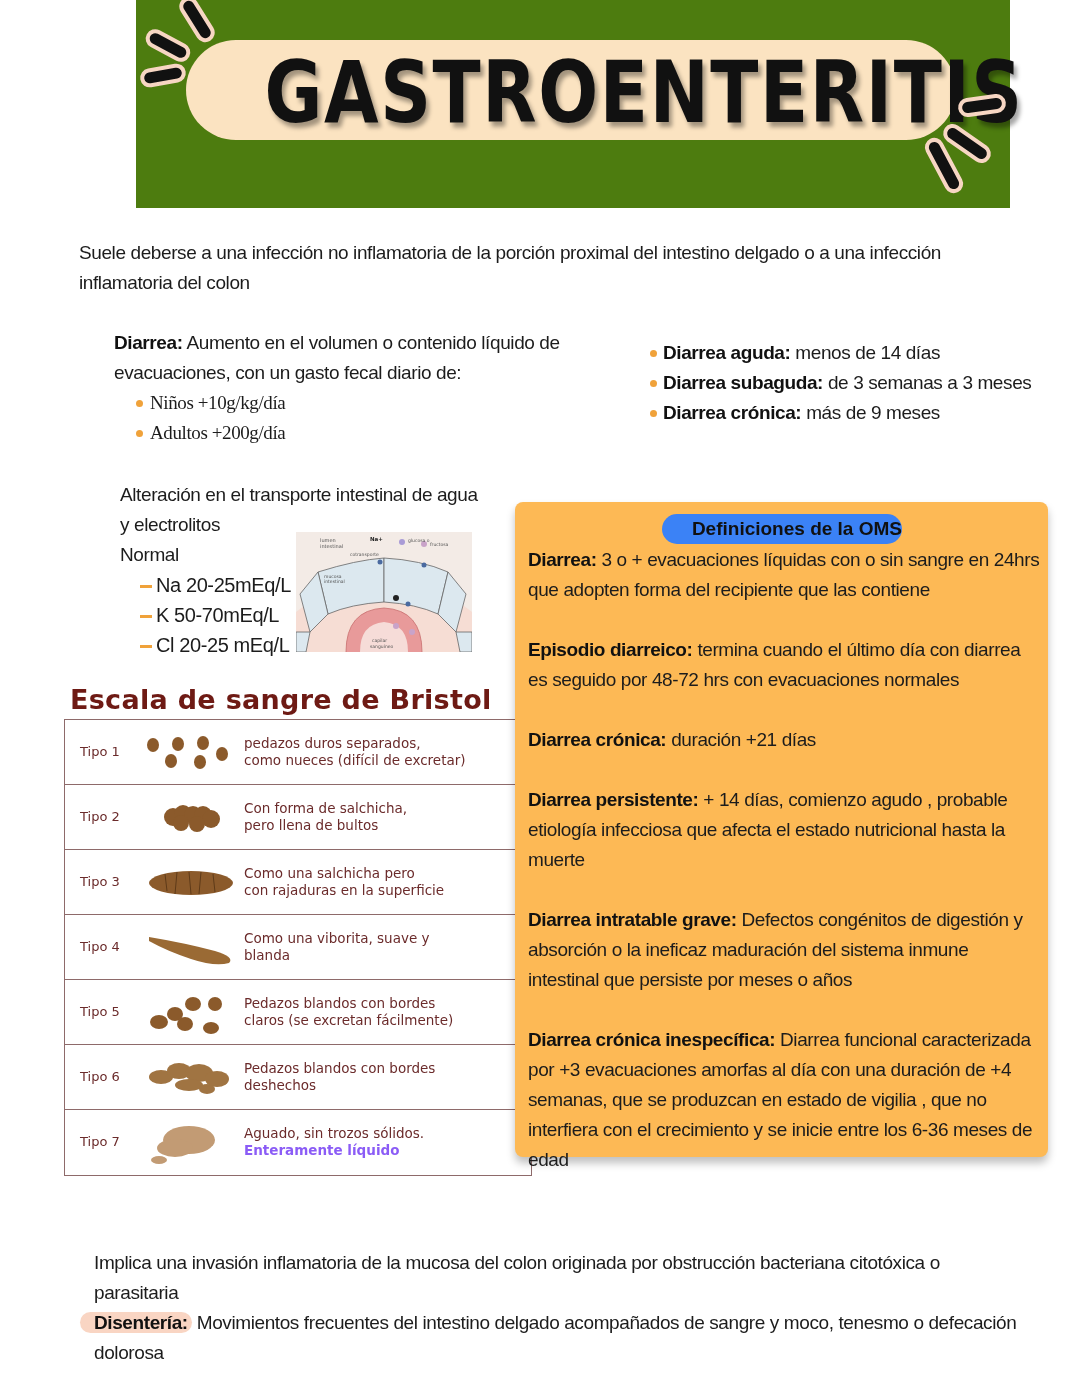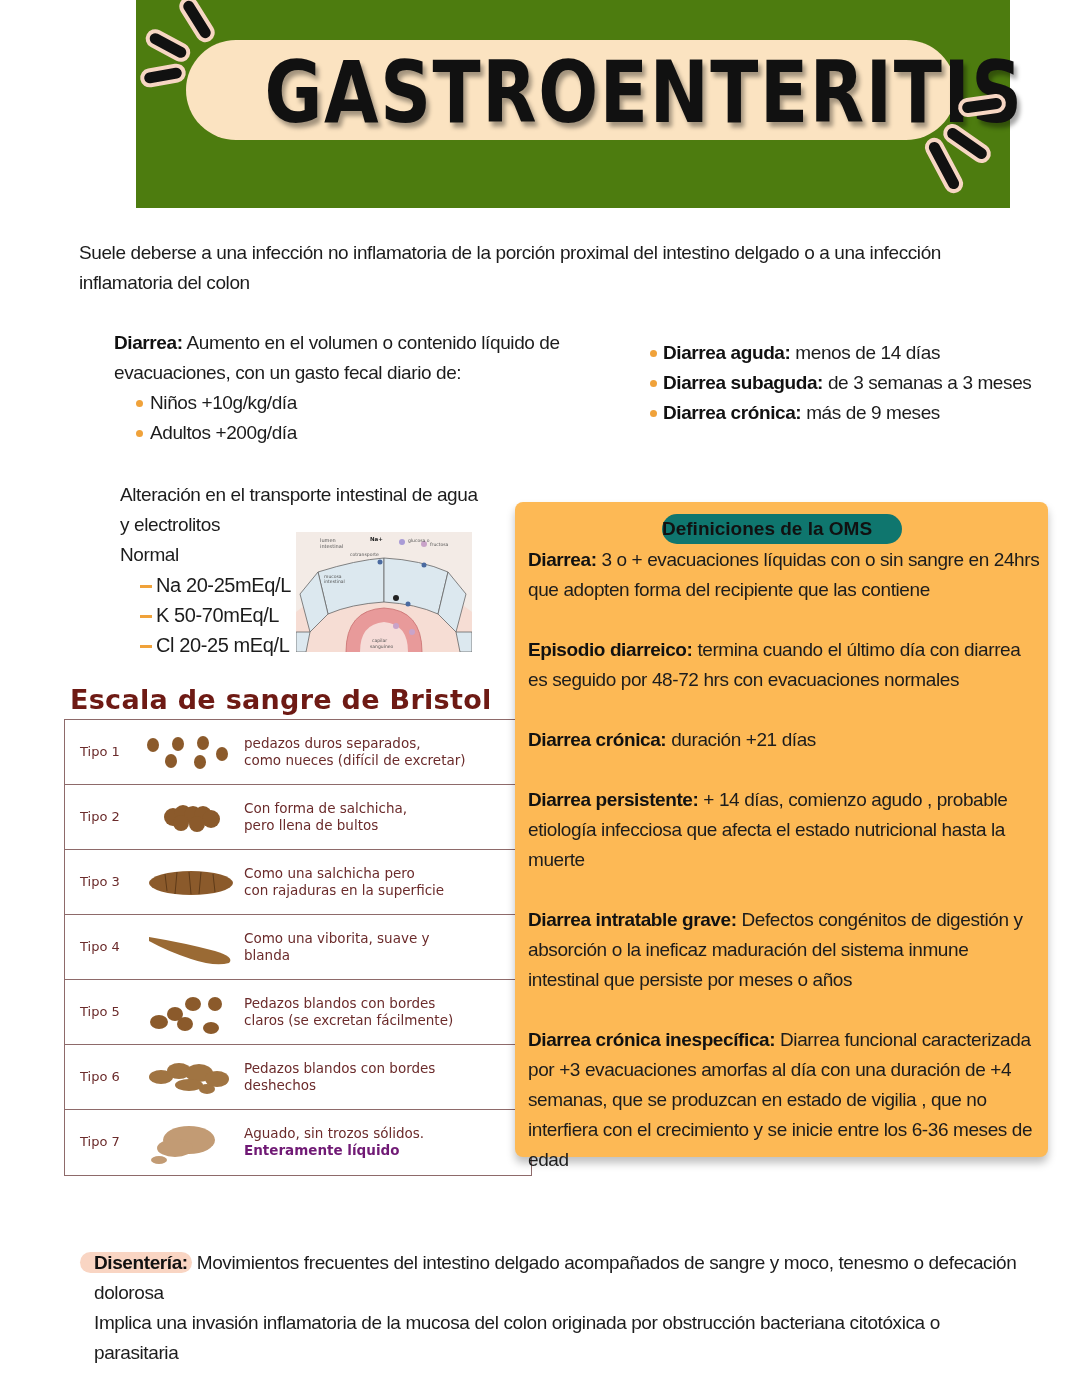--- a/index.html
+++ b/index.html
@@ -14,21 +14,21 @@
   .title-blob { position: absolute; left: 0; top: 10px; width: 770px; height: 100px; background: #fbe3c1; border-radius: 50px; }
   .title-text { position: absolute; left: 10px; top: 14px; width: 760px; text-align: center;
     font-family: "DejaVu Sans", sans-serif; font-weight: 700; font-size: 86px; line-height: 96px;
     letter-spacing: 2px; color: #111; text-shadow: 4px 5px 5px rgba(0,0,0,0.35); transform: scaleX(0.82); transform-origin: center top; }
   .ray { position: absolute; height: 11px; border-radius: 6px; background: #111; box-shadow: 0 0 0 4px #f7d6c3; }
 
   .intro { position: absolute; left: 79px; top: 238px; width: 940px; }
 
   .diarrea-def { position: absolute; left: 114px; top: 328px; width: 450px; }
   .bullets { list-style: none; margin-left: 22px; }
-  .bullets li { position: relative; padding-left: 14px; }
+  .bullets li { position: relative; padding-left: 14px; font-family: Liberation Serif, serif; }
   .bullets li::before { content: ""; position: absolute; left: 0; top: 12px; width: 7px; height: 7px; border-radius: 50%; background: #f0a23a; }
 
   .duration-list { position: absolute; left: 650px; top: 338px; list-style: none; }
   .duration-list li { position: relative; padding-left: 13px; }
   .duration-list li::before { content: ""; position: absolute; left: 0; top: 12px; width: 7px; height: 7px; border-radius: 50%; background: #f0a23a; }
 
   .transport { position: absolute; left: 120px; top: 480px; width: 370px; }
   .dash-list { list-style: none; margin-left: 20px; }
   .dash-list li { position: relative; padding-left: 16px; font-size: 20px; }
   .dash-list li::before { content: ""; position: absolute; left: 0; top: 15px; width: 12px; height: 3px; background: #f0a23a; }
@@ -36,25 +36,25 @@
   .diagram { position: absolute; left: 296px; top: 532px; width: 176px; height: 120px; background: #f6eee9; overflow: hidden; }
 
   
   .bristol-title { position: absolute; left: 70px; top: 684px; font-family: "DejaVu Sans", sans-serif; font-weight: 700; font-size: 27px; color: #6e1a14; letter-spacing: 0.3px; }
   .bristol-table { position: absolute; left: 64px; top: 719px; width: 468px; border: 1.5px solid #8e6a6a; }
   .brow { position: relative; height: 65px; border-bottom: 1.5px solid #8e6a6a; }
   .brow:last-child { border-bottom: none; }
   .btype { position: absolute; left: 15px; top: 24px; font-family: "DejaVu Sans", sans-serif; font-size: 13px; color: #6b2b2b; }
   .bimg { position: absolute; left: 80px; top: 8px; width: 90px; height: 48px; }
   .bdesc { position: absolute; left: 179px; top: 15px; width: 232px; font-family: "DejaVu Sans", sans-serif; font-size: 13.5px; line-height: 16.5px; color: #6b2b2b; }
-  .bdesc b { color: #701a75; }
+  .bdesc b { color: #8b5cf6; }
 
   
   .oms { position: absolute; left: 515px; top: 502px; width: 533px; height: 655px; background: #fdb955; border-radius: 8px; box-shadow: 0 6px 8px rgba(0,0,0,0.25); }
-  .oms-title { position: absolute; left: 147px; top: 12px; width: 240px; height: 30px; background: #0f766e; border-radius: 15px; text-align: left; font-weight: 700; font-size: 19px; line-height: 30px; color: #111; }
+  .oms-title { position: absolute; left: 147px; top: 12px; width: 240px; height: 30px; background: #3b82f6; border-radius: 15px; text-align: right; font-weight: 700; font-size: 19px; line-height: 30px; color: #111; }
   .oms-body { position: absolute; left: 13px; top: 43px; width: 515px; }
   .oms-body p { margin-bottom: 30px; }
 
   .disenteria { position: absolute; left: 94px; top: 1248px; width: 930px; }
   .hl { background: #f9d5c3; border-radius: 14px; padding: 0 4px 0 14px; margin-left: -14px; }
 </style>
 </head>
 <body>
 
 <div class="banner">
@@ -252,15 +252,15 @@
     <p><b class="kw">Diarrea:</b> <span>3 o + evacuaciones líquidas con o sin sangre en 24hrs que adopten forma del recipiente que las contiene</span></p>
     <p><b class="kw">Episodio diarreico:</b> <span>termina cuando el último día con diarrea es seguido por 48-72 hrs con evacuaciones normales</span></p>
     <p><b class="kw">Diarrea crónica:</b> <span>duración +21 días</span></p>
     <p><b class="kw">Diarrea persistente:</b> <span>+ 14 días, comienzo agudo , probable etiología infecciosa que afecta el estado nutricional hasta la muerte</span></p>
     <p><b class="kw">Diarrea intratable grave:</b> <span>Defectos congénitos de digestión y absorción o la ineficaz maduración del sistema inmune intestinal que persiste por meses o años</span></p>
     <p><b class="kw">Diarrea crónica inespecífica:</b> <span>Diarrea funcional caracterizada por +3 evacuaciones amorfas al día con una duración de +4 semanas, que se produzcan en estado de vigilia , que no interfiera con el crecimiento y se inicie entre los 6-36 meses de edad</span></p>
   </div>
 </div>
 
 <div class="disenteria txt">
+  <p>Implica una invasión inflamatoria de la mucosa del colon originada por obstrucción bacteriana citotóxica o parasitaria</p>
   <p><b class="kw hl">Disentería:</b> <span>Movimientos frecuentes del intestino delgado acompañados de sangre y moco, tenesmo o defecación dolorosa</span></p>
-  <p>Implica una invasión inflamatoria de la mucosa del colon originada por obstrucción bacteriana citotóxica o parasitaria</p>
 </div>
 
 </body></html>

